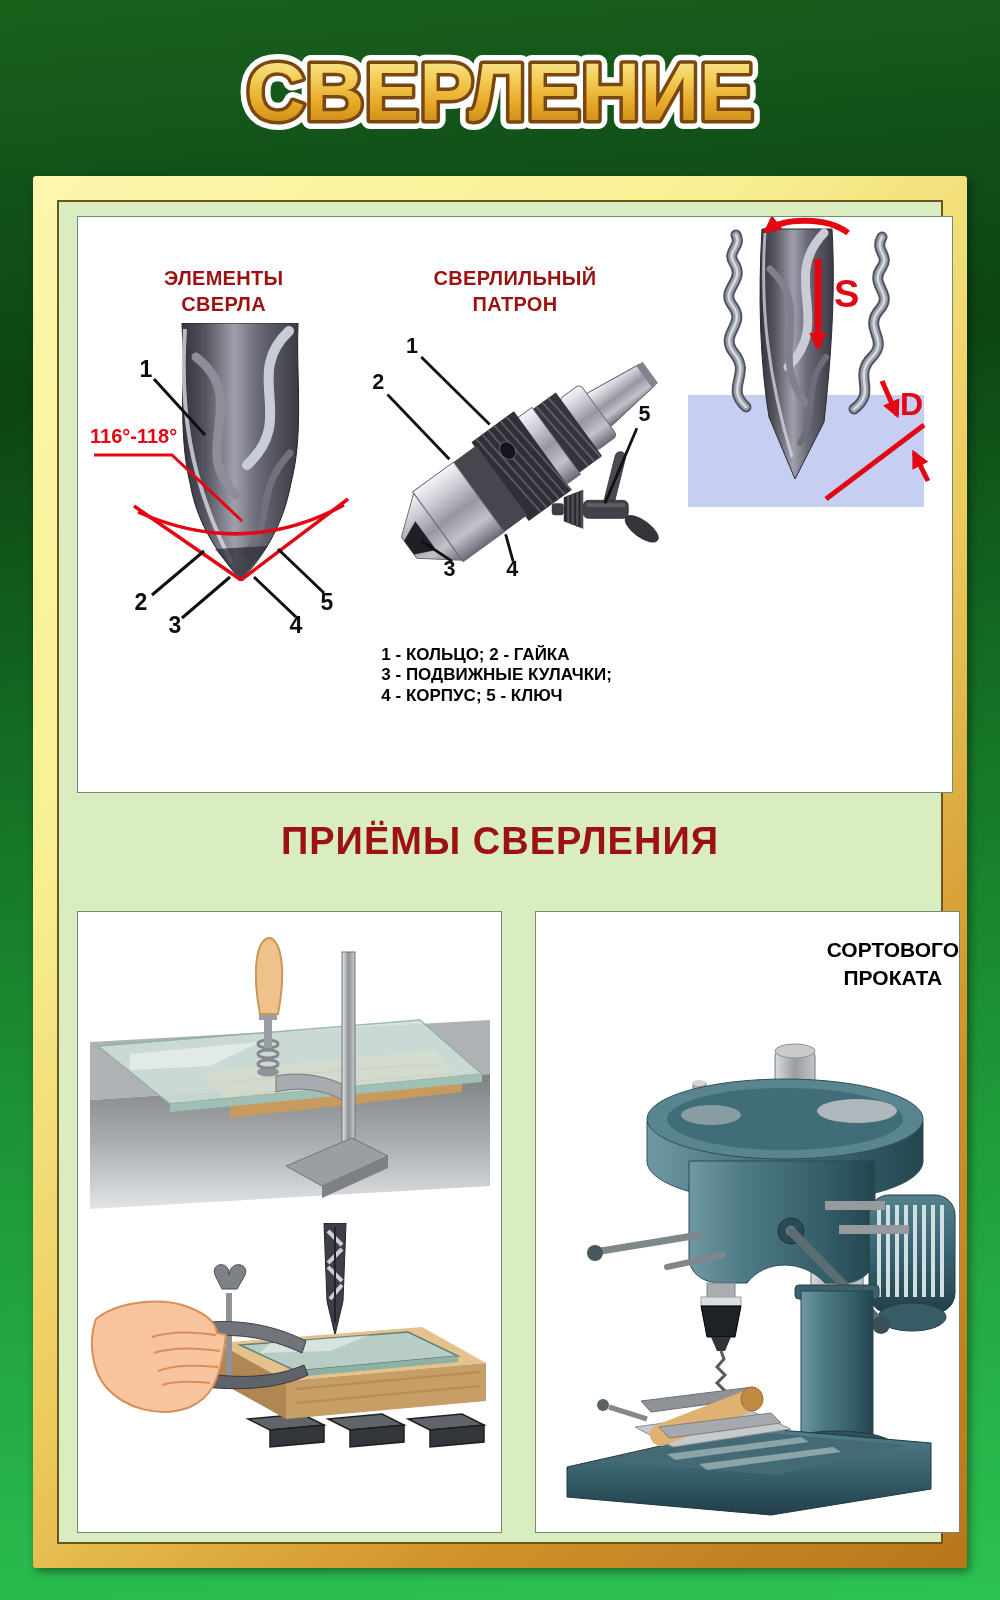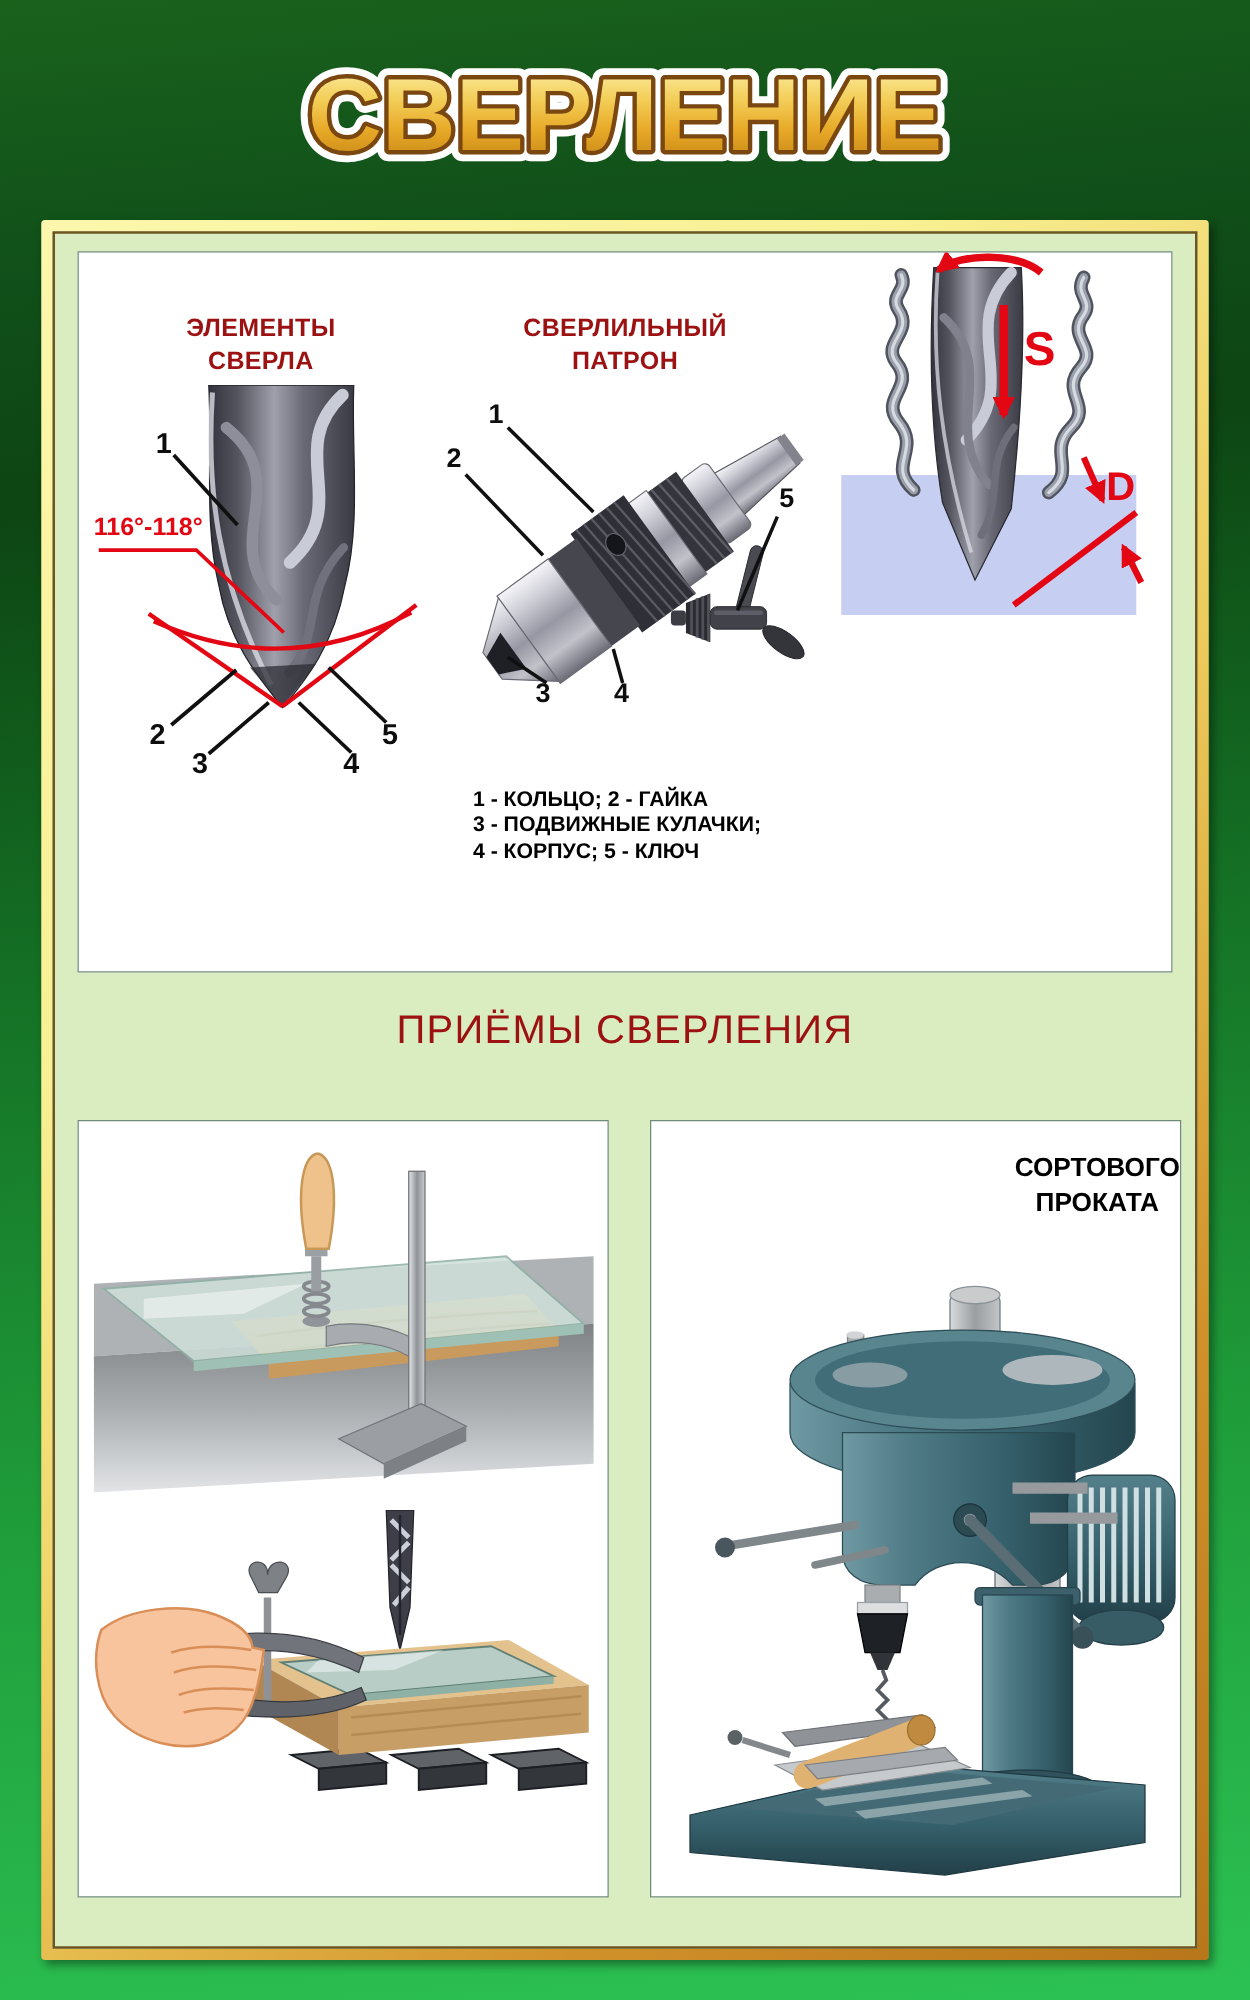--- a/index.html
+++ b/index.html
@@ -4,21 +4,21 @@
 <style>
   html,body{margin:0;padding:0;}
   body{
     width:1000px;height:1600px;position:relative;overflow:hidden;
     font-family:"Liberation Sans",sans-serif;
     background:linear-gradient(175deg,#1a621c 0%,#11511a 12%,#0d4513 24%,#157326 48%,#1f9c3a 72%,#2cc253 100%);
   }
   .title-wrap{position:absolute;top:20px;left:0;width:796px;height:125px;}
   .gold-frame{
     position:absolute;left:33px;top:176px;width:934px;height:1392px;
-    box-sizing:border-box;padding:9px;border-radius:3px;
+    box-sizing:border-box;padding:24px;border-radius:3px;
     background:linear-gradient(135deg,#fcf7ad 0%,#f8f093 30%,#ecc95a 55%,#d1912a 78%,#b8761a 100%);
     box-shadow:3px 4px 8px rgba(0,0,0,.4);
   }
   .panel{
     position:relative;width:100%;height:100%;box-sizing:border-box;
     background:#d9edc0;border:2px solid #6d5522;
   }
   .white-box{
     position:absolute;background:#ffffff;border:1.5px solid #6f8b7a;box-sizing:border-box;
   }
@@ -27,25 +27,25 @@
   .tcol-head{
     margin-top:48px;height:58px;text-align:center;white-space:pre-line;
     font-weight:bold;font-size:20px;line-height:1.3;color:#9c1111;letter-spacing:.3px;
   }
   .fig{height:322px;display:flex;align-items:flex-start;justify-content:center;}
   .tcol-cap{
     font-weight:bold;font-size:17px;line-height:1.2;color:#000;
     white-space:pre-line;align-self:flex-start;
   }
   .cap1{margin-left:36px;}
-  .cap2{margin-left:24px;}
+  .cap2{margin-left:12px;}
   .cap3{margin-left:54px;}
   .tech-heading{
     position:absolute;top:618px;left:0;width:100%;text-align:center;
-    font-weight:normal;font-size:32px;color:#9c1111;letter-spacing:1px;
+    font-weight:bold;font-size:38px;color:#9c1111;letter-spacing:1px;
   }
   .bot-box{top:709px;width:425px;height:622px;display:flex;flex-direction:column;align-items:center;}
   .bot-left{left:18px;}
   .bot-right{left:476px;align-items:flex-end;}
   .bot-title{
     margin-top:24px;text-align:center;white-space:pre-line;
     font-weight:bold;font-size:21px;line-height:1.35;color:#000;
   }
   svg text{font-family:"Liberation Sans",sans-serif;}
 </style>

